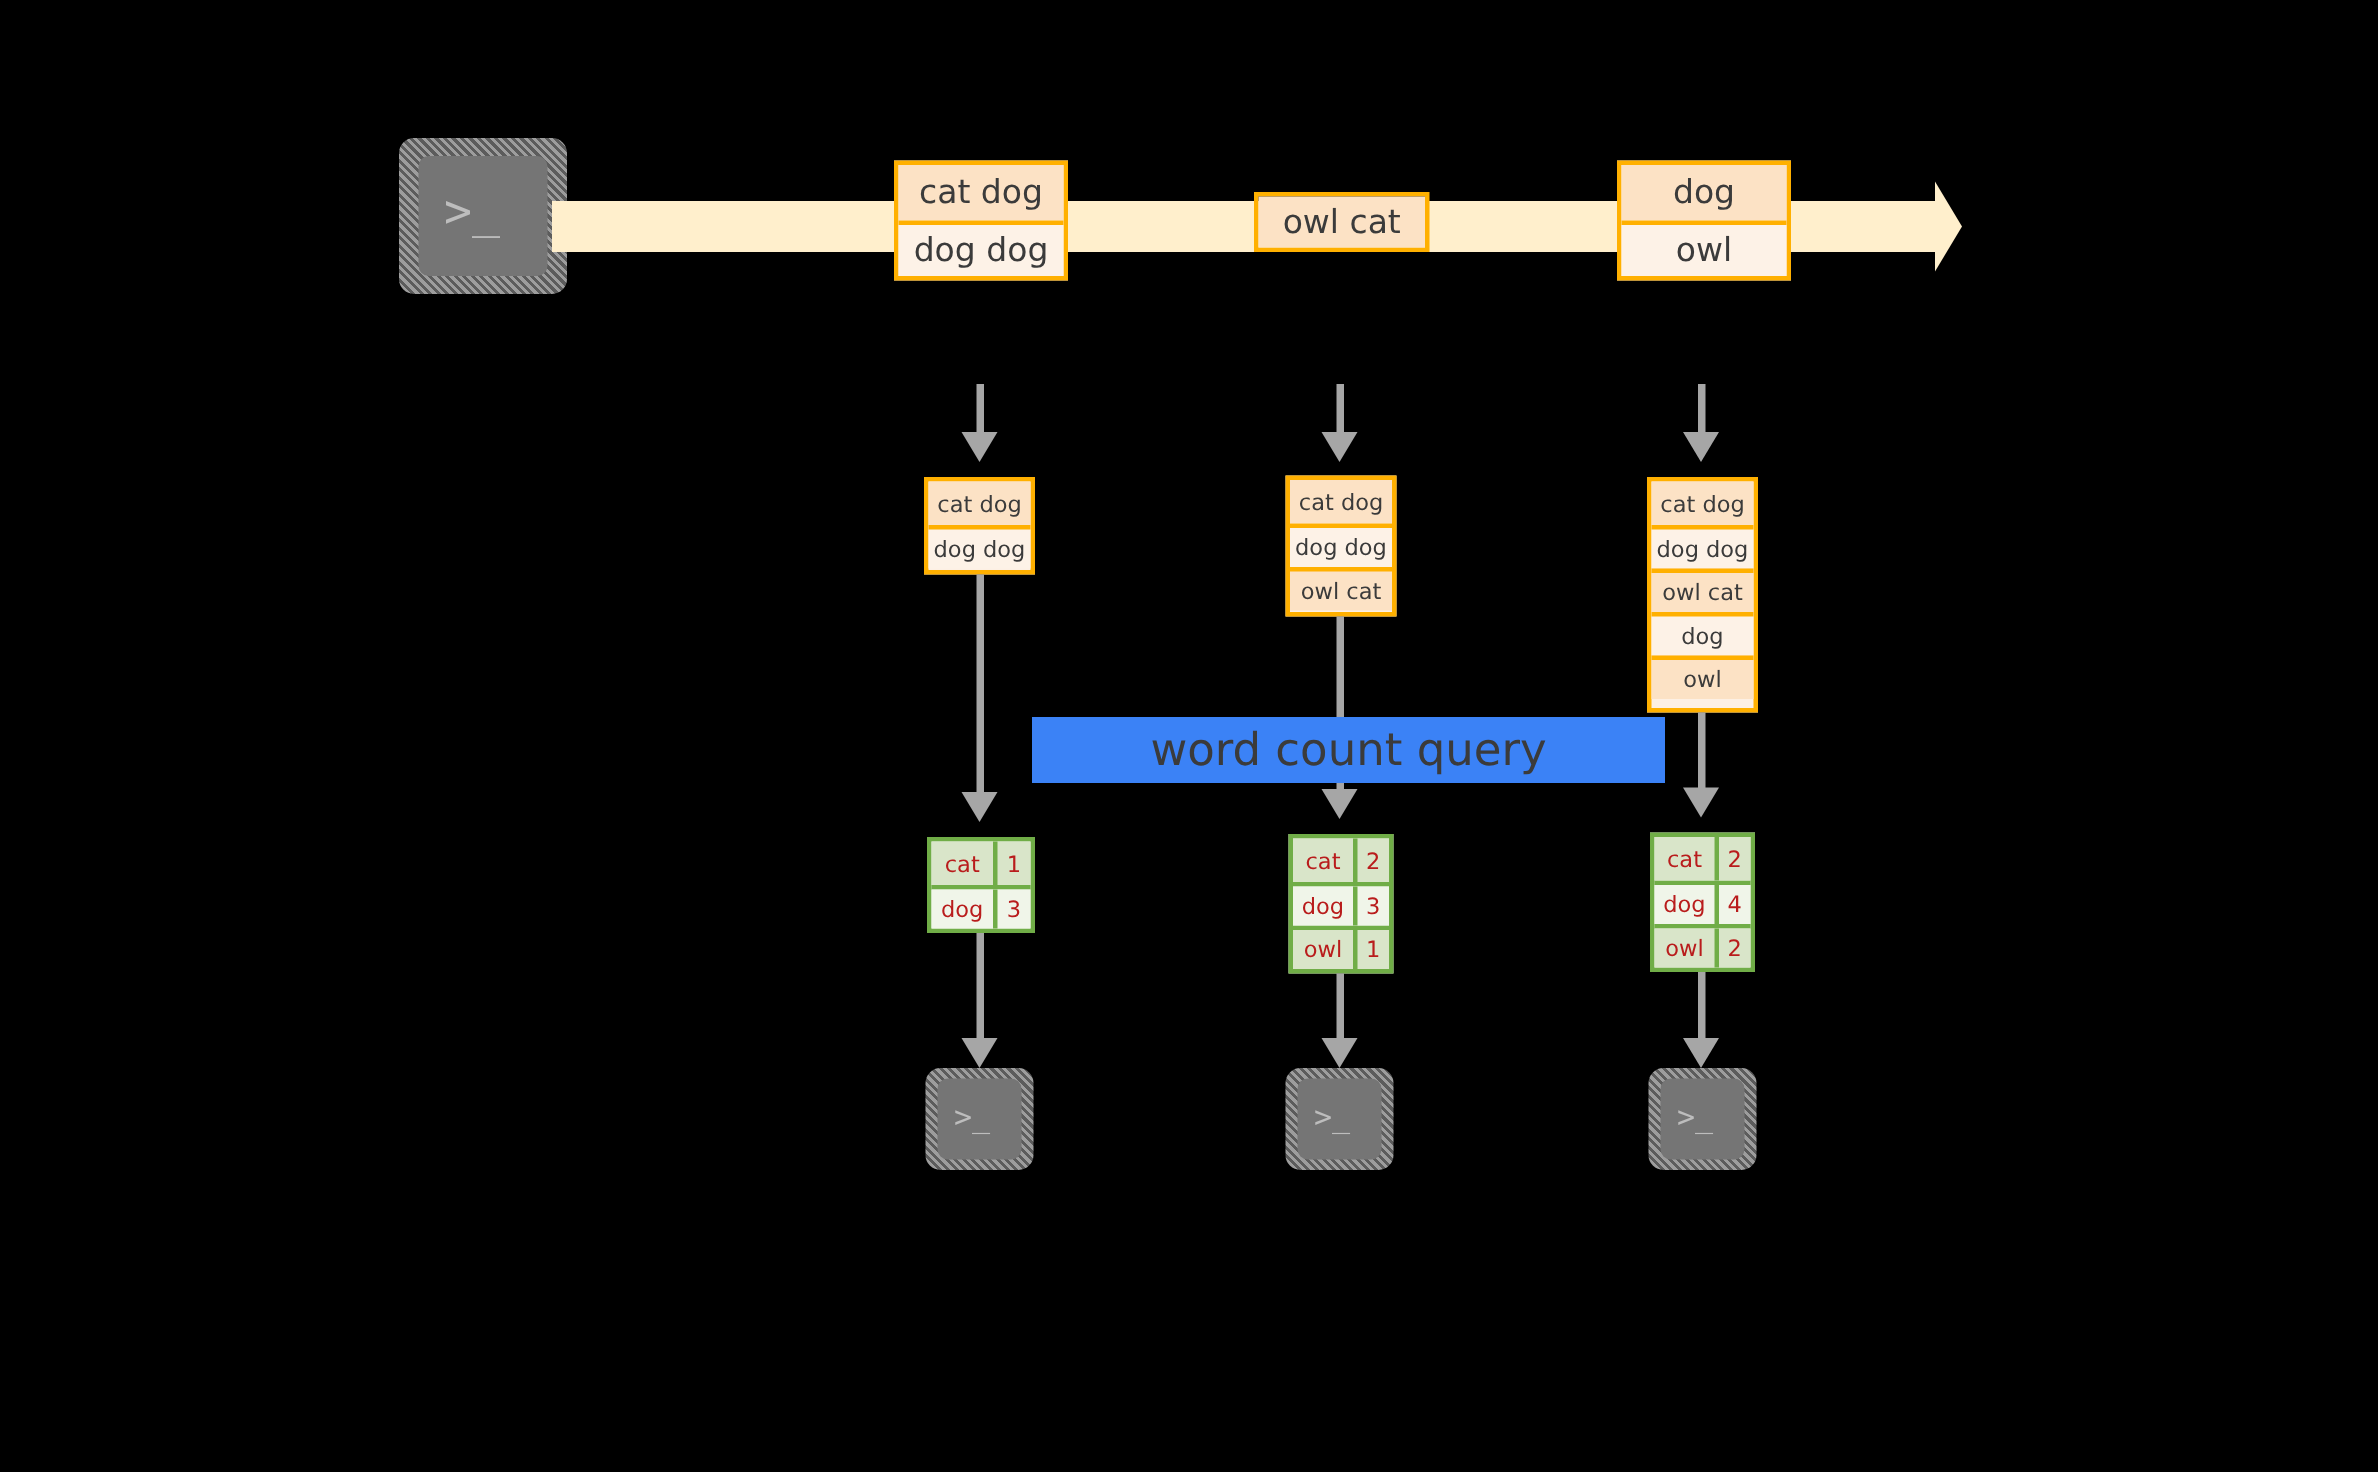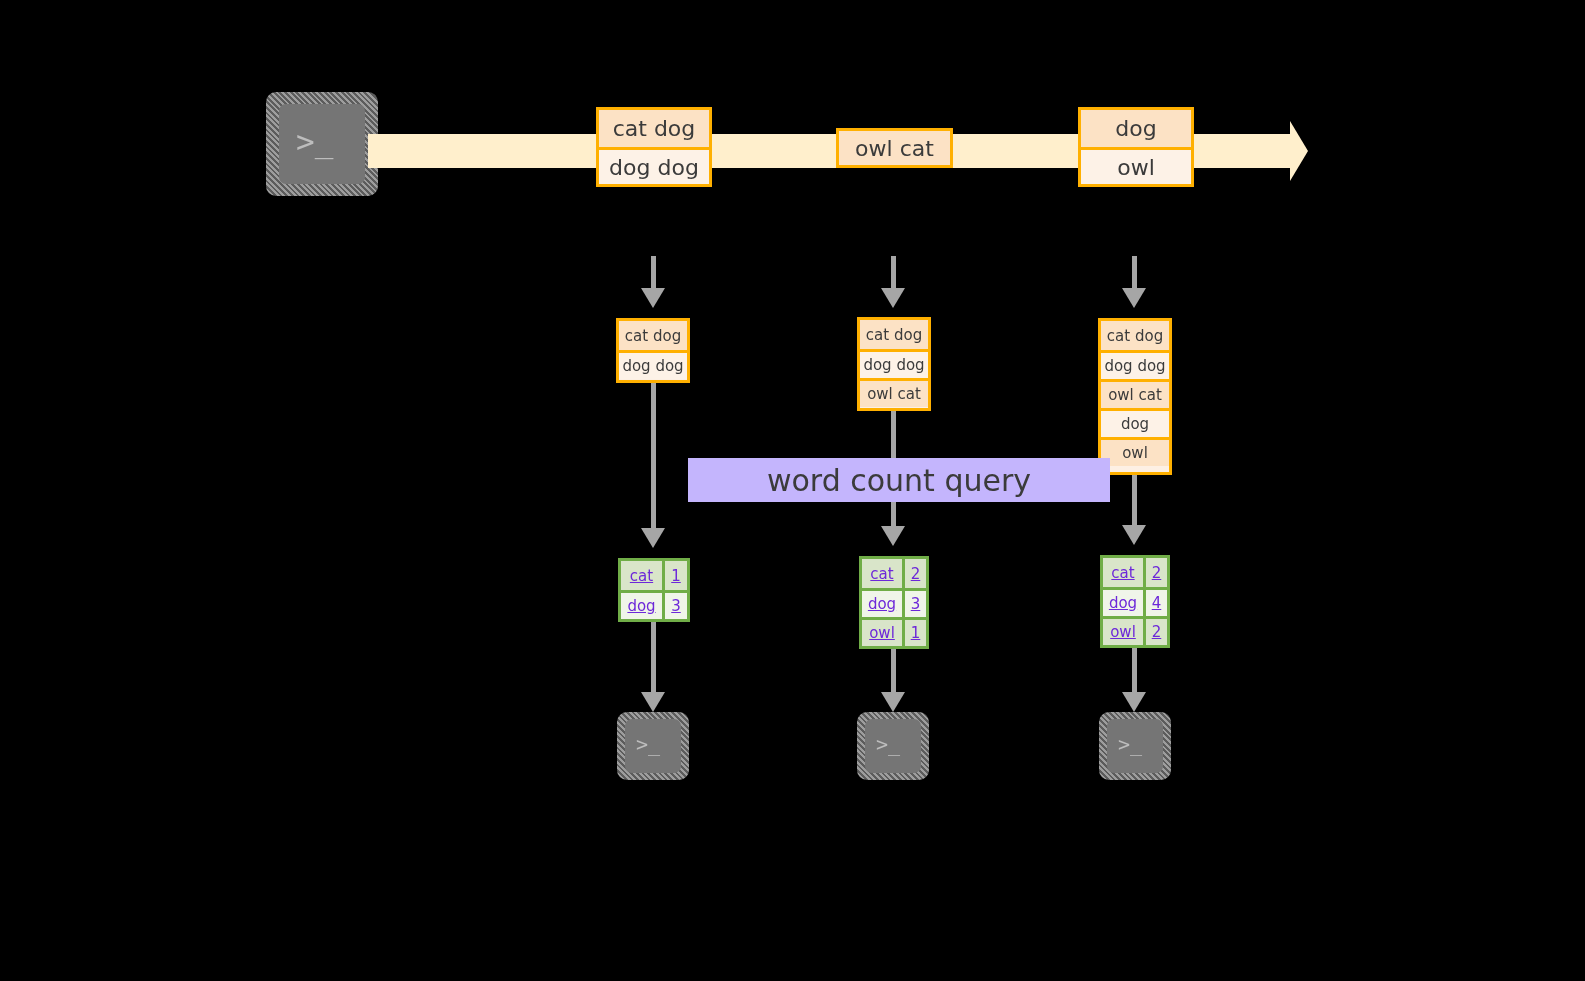--- a/index.html
+++ b/index.html
@@ -28,34 +28,34 @@
         color:#3b3b3b;white-space:nowrap;}
   .orow.a{background:#FCE2C5;}
   .orow.b{background:#FDF2E7;}
   .orow+.orow{border-top:3px solid #FFB000;}
 
   
   .gbox{position:absolute;box-sizing:border-box;border:3px solid #70AD47;background:#EFF4E8;}
   .grow{display:flex;box-sizing:border-box;}
   .grow+.grow{border-top:3px solid #70AD47;}
   .gcell{box-sizing:border-box;display:flex;align-items:center;justify-content:center;
-         color:#6d28d9;white-space:nowrap;text-decoration:underline;}
+         color:#b91c1c;white-space:nowrap;}
   .gcell.k{justify-content:center;}
   .gcell.v{border-left:3px solid #70AD47;}
   .grow.a .gcell{background:#D9E5C9;}
   .grow.b .gcell{background:#F0F5E9;}
 
   
   .vline{position:absolute;background:#A6A6A6;width:5px;}
   .vhead{position:absolute;width:0;height:0;border-style:solid;
          border-color:#A6A6A6 transparent transparent transparent;}
 
   
-  .qlabel{position:absolute;background:#c4b5fd;display:flex;align-items:center;
-          justify-content:center;color:#3b3b3b;white-space:nowrap;}
+  .qlabel{position:absolute;background:#3b82f6;display:flex;align-items:center;
+          justify-content:center;color:#3b3b3b;white-space:nowrap;margin-top:20px;}
 </style>
 </head>
 <body>
 
 <div class="stage">
 
   <div class="term" style="left:266px;top:92px;width:112px;height:104px;">
     <div class="hatch"></div>
     <div class="face" style="left:13px;top:12px;width:86px;height:80px;"></div>
     <div class="gl" style="left:30px;top:34px;font-size:31px;">&gt;_</div>

